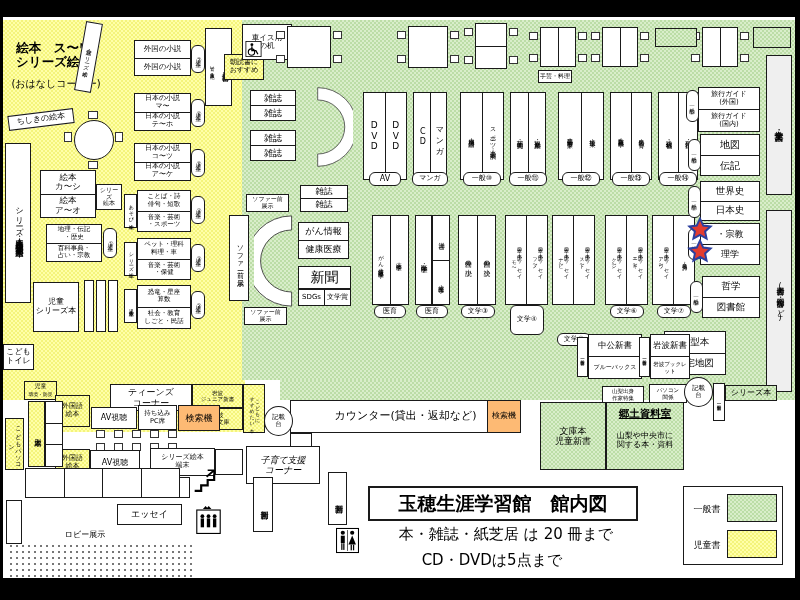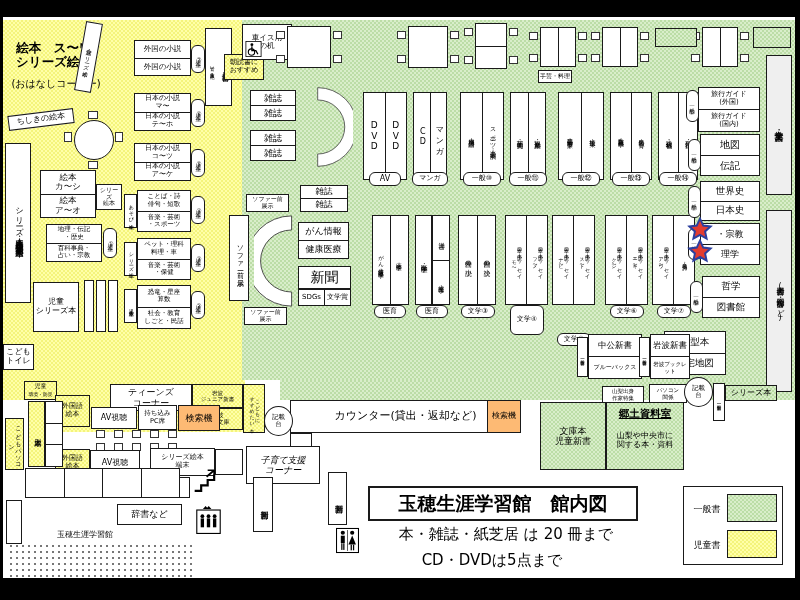--- a/index.html
+++ b/index.html
@@ -279,22 +279,22 @@
           <path d="M6 3.6l2.4-2.8 2.4 2.8zM11.2 0.8l2.4 2.8h-4.8z" fill="#000"></path>
           <g fill="#000">
             <circle cx="5.5" cy="10" r="1.7"></circle>
             <rect x="4" y="12" width="3" height="8"></rect>
             <circle cx="11" cy="10" r="1.7"></circle>
             <rect x="9.5" y="12" width="3" height="8"></rect>
             <circle cx="16.5" cy="10" r="1.7"></circle>
             <rect x="15" y="12" width="3" height="8"></rect>
           </g>
         </svg></div>
-      <div class="it box" style="left: 117px; top: 504px; width: 65px; height: 21px; font-size: 9px;">辞書など</div>
-      <div class="it plain" style="left: 54px; top: 529px; width: 62px; height: 13px; font-size: 8px;">玉穂生涯学習館</div>
+      <div class="it box" style="left: 117px; top: 504px; width: 65px; height: 21px; font-size: 9px;">エッセイ</div>
+      <div class="it plain" style="left: 54px; top: 529px; width: 62px; height: 13px; font-size: 8px;">ロビー展示</div>
       <div class="it dotted" style="left: 8px; top: 543px; width: 185px; height: 34px;"></div>
       <div class="it box" style="left: 6px; top: 500px; width: 16px; height: 44px;"></div>
       <div class="it box v" style="left: 253px; top: 477px; width: 20px; height: 55px; font-size: 8px;">新刊図書</div>
       <div class="it box v" style="left: 328px; top: 472px; width: 19px; height: 53px; font-size: 8px;">新刊図書</div>
       <div class="it icon" style="left: 336px; top: 526px; width: 23px; height: 29px;"><svg viewBox="0 0 22 24">
           <rect x="0.5" y="0.5" width="21" height="23" fill="#fff" stroke="#000"></rect>
           <g fill="#000">
             <circle cx="6.5" cy="4.6" r="2"></circle>
             <rect x="4.6" y="7.4" width="3.8" height="7"></rect>
             <rect x="5" y="14.6" width="1.2" height="6.4"></rect>

